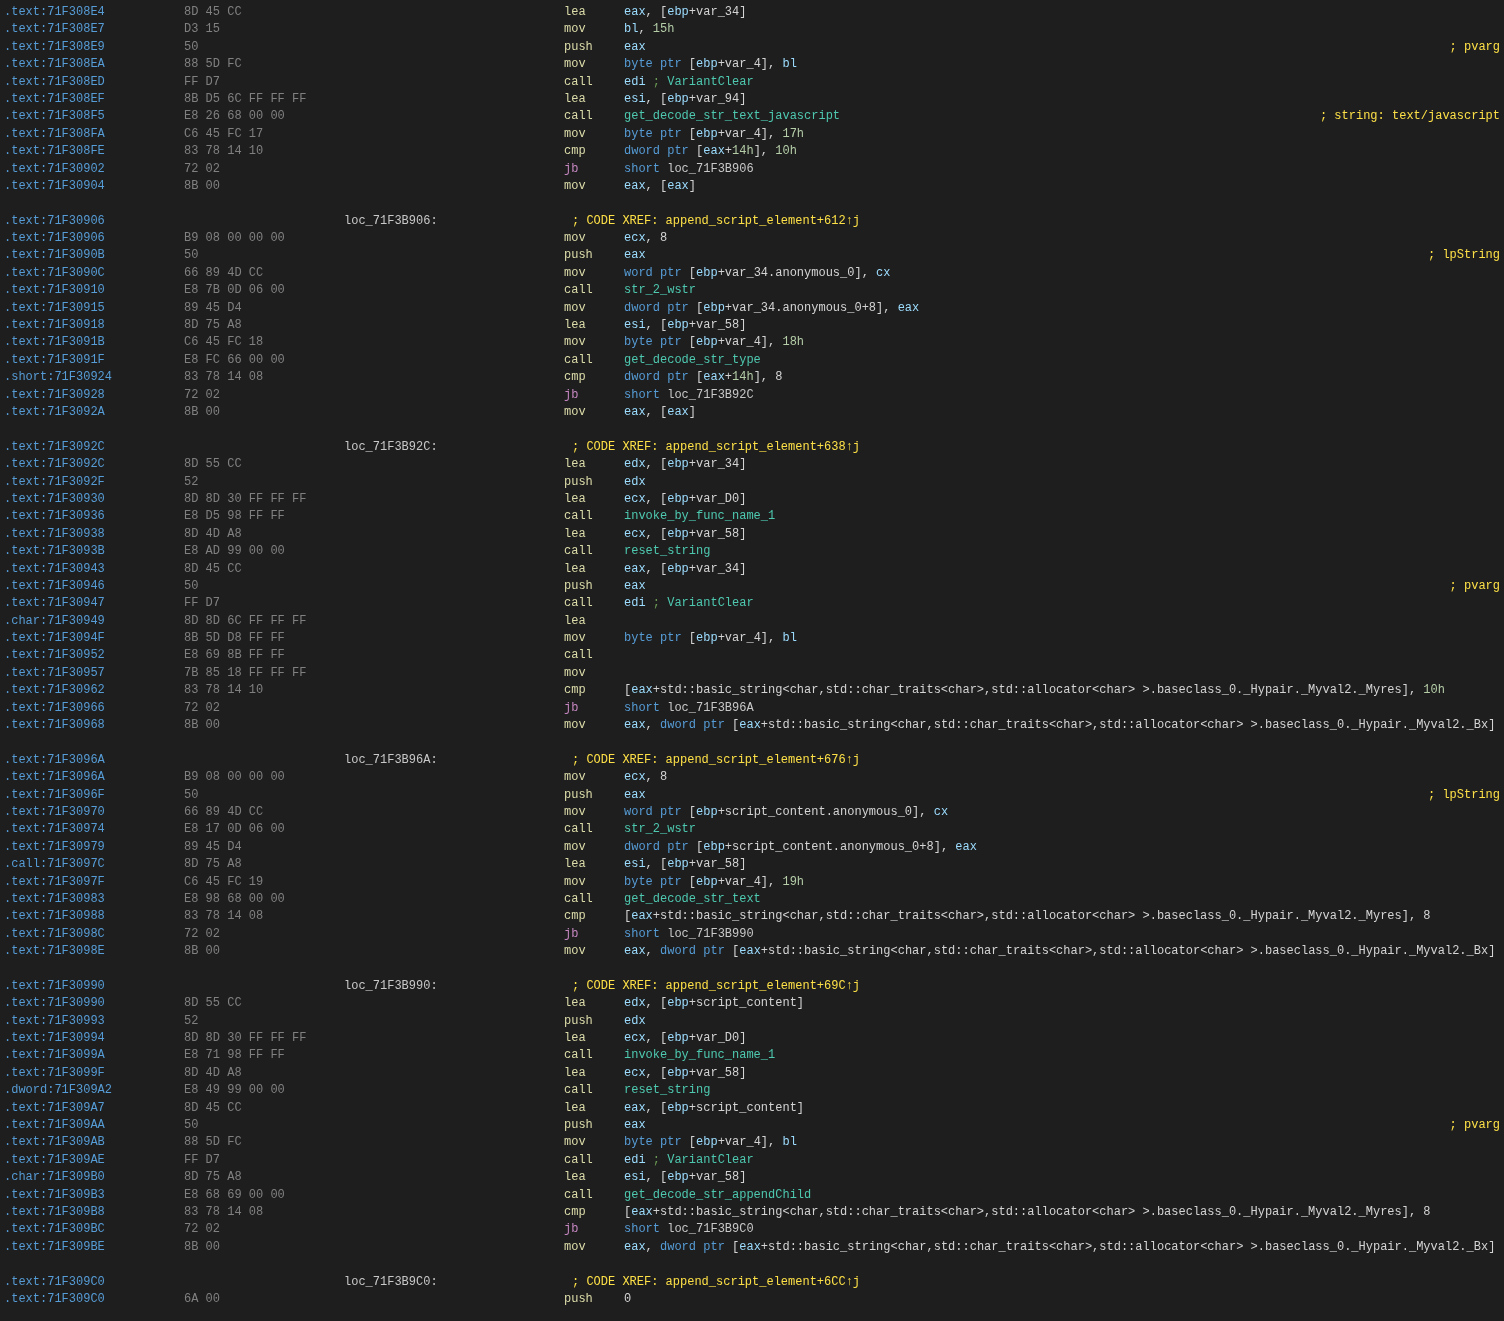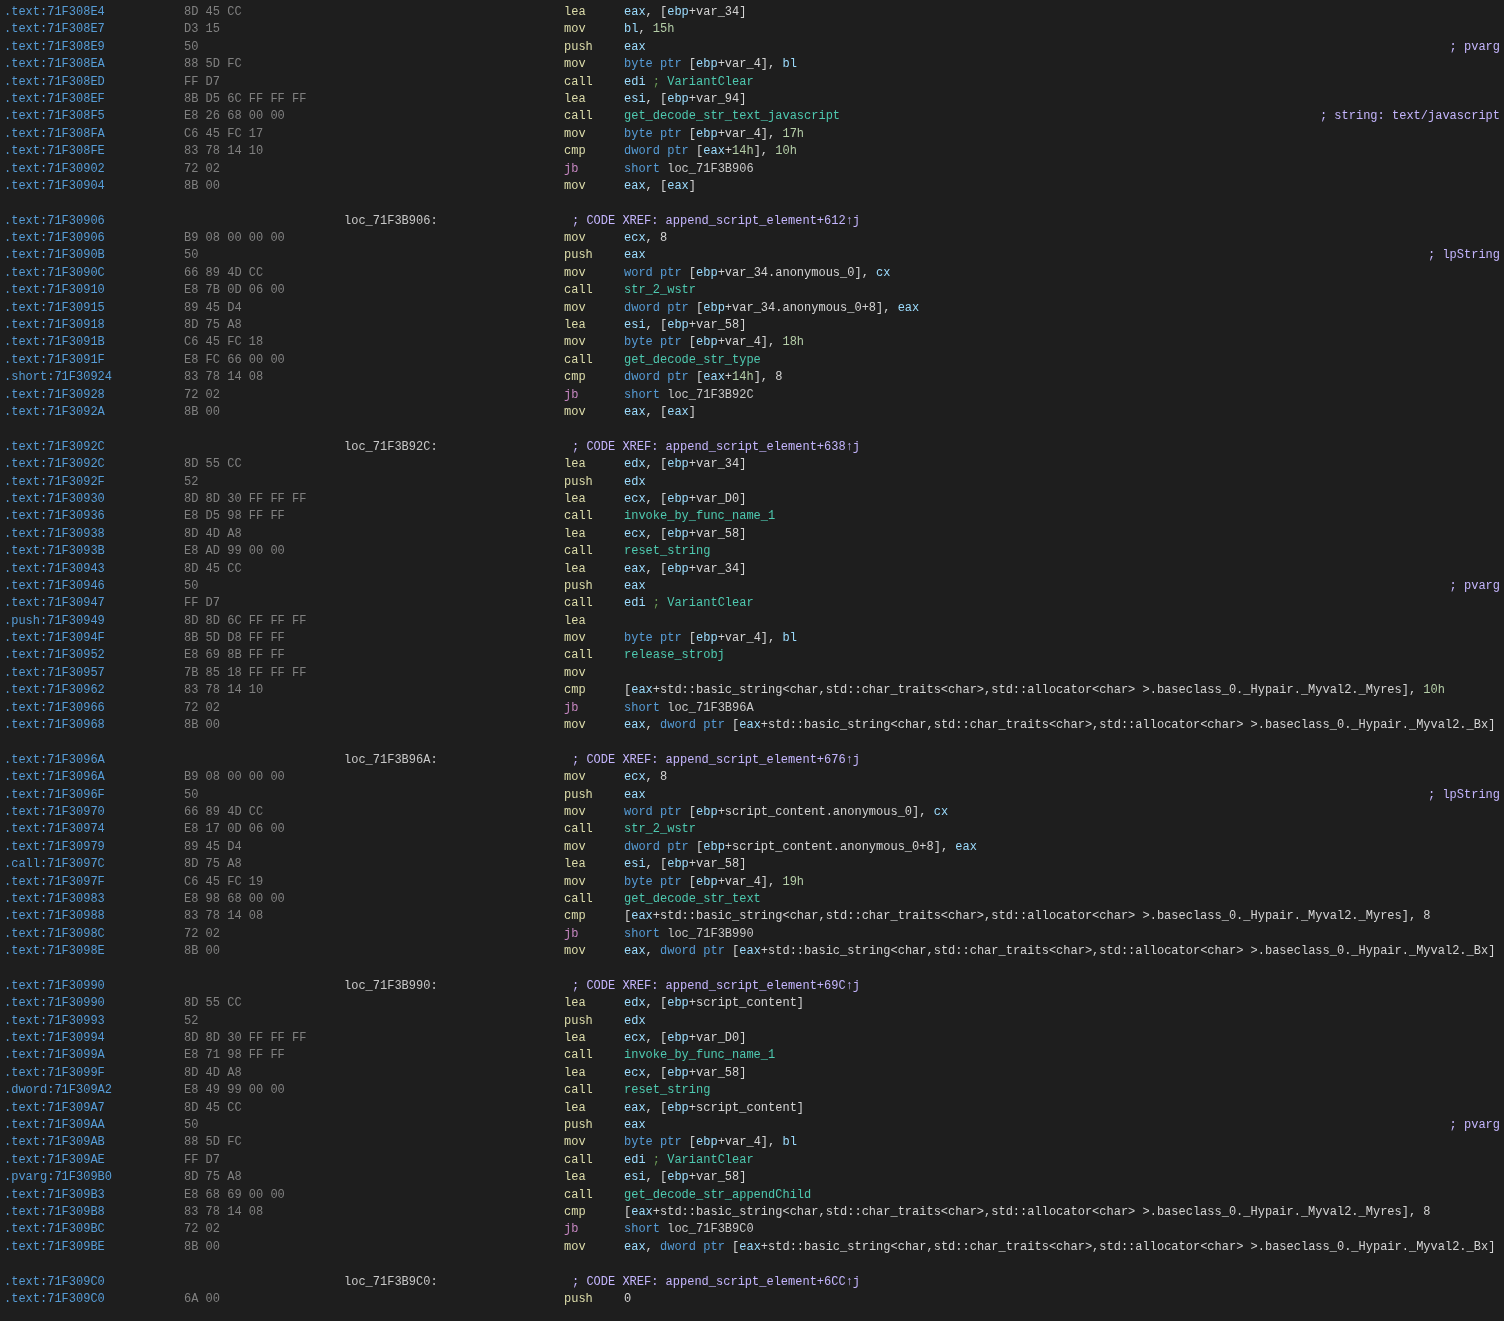--- a/index.html
+++ b/index.html
@@ -49,21 +49,21 @@
     }
     .col-comment {
       color: #6a9955;
       display: inline-block;
       padding-left: 8px;
     }
     .kw-yellow { color: #dcdcaa; }
     .kw-blue { color: #569cd6; }
     .kw-gray { color: #808080; }
     .kw-purple { color: #c586c0; }
-    .xref-comment { color: #c4b5fd; }
+    .xref-comment { color: #fde047; }
   </style>
 </head>
 <body>
 
 <div class="code-container">
 <div class="code-line">
     <span class="col-addr kw-blue">.text:71F308E4</span>
     <span class="col-bytes kw-gray">8D 45 CC</span>
     <span class="col-label" style="min-width:220px;"></span>
     <span class="col-mnem"><span style="color:#dcdcaa;">lea</span></span>
@@ -322,40 +322,39 @@
   </div>
     <div class="code-line">
     <span class="col-addr kw-blue">.text:71F30947</span>
     <span class="col-bytes kw-gray">FF D7</span>
     <span class="col-label" style="min-width:220px;"></span>
     <span class="col-mnem"><span class="kw-yellow">call</span></span>
     <span class="col-operands"><span style="color:#9cdcfe;">edi</span><span style="color:#6a9955;"> ; <span style="color:#4ec9b0;">VariantClear</span></span></span>
 
   </div>
     <div class="code-line">
-    <span class="col-addr kw-blue">.push:71F30949</span>
+    <span class="col-addr kw-blue">.char:71F30949</span>
     <span class="col-bytes kw-gray">8D 8D 6C FF FF FF</span>
     <span class="col-label" style="min-width:220px;"></span>
     <span class="col-mnem"><span style="color:#dcdcaa;">lea</span></span>
 
   </div>
     <div class="code-line">
     <span class="col-addr kw-blue">.text:71F3094F</span>
     <span class="col-bytes kw-gray">8B 5D D8 FF FF</span>
     <span class="col-label" style="min-width:220px;"></span>
     <span class="col-mnem"><span style="color:#dcdcaa;">mov</span></span>
     <span class="col-operands"><span style="color:#569cd6;">byte</span> <span style="color:#569cd6;">ptr</span> [<span style="color:#9cdcfe;">ebp</span>+var_4], <span style="color:#9cdcfe;">bl</span></span>
 
   </div>
     <div class="code-line">
     <span class="col-addr kw-blue">.text:71F30952</span>
     <span class="col-bytes kw-gray">E8 69 8B FF FF</span>
     <span class="col-label" style="min-width:220px;"></span>
     <span class="col-mnem"><span class="kw-yellow">call</span></span>
-    <span class="col-operands"><span style="color:#4ec9b0;">release_strobj</span></span>
 
   </div>
     <div class="code-line">
     <span class="col-addr kw-blue">.text:71F30957</span>
     <span class="col-bytes kw-gray">7B 85 18 FF FF FF</span>
     <span class="col-label" style="min-width:220px;"></span>
     <span class="col-mnem"><span style="color:#dcdcaa;">mov</span></span>
 
   </div>
     <div class="code-line">
@@ -562,21 +561,21 @@
   </div>
     <div class="code-line">
     <span class="col-addr kw-blue">.text:71F309AE</span>
     <span class="col-bytes kw-gray">FF D7</span>
     <span class="col-label" style="min-width:220px;"></span>
     <span class="col-mnem"><span class="kw-yellow">call</span></span>
     <span class="col-operands"><span style="color:#9cdcfe;">edi</span><span style="color:#6a9955;"> ; <span style="color:#4ec9b0;">VariantClear</span></span></span>
 
   </div>
     <div class="code-line">
-    <span class="col-addr kw-blue">.pvarg:71F309B0</span>
+    <span class="col-addr kw-blue">.char:71F309B0</span>
     <span class="col-bytes kw-gray">8D 75 A8</span>
     <span class="col-label" style="min-width:220px;"></span>
     <span class="col-mnem"><span style="color:#dcdcaa;">lea</span></span>
     <span class="col-operands"><span style="color:#9cdcfe;">esi</span>, [<span style="color:#9cdcfe;">ebp</span>+var_58]</span>
 
   </div>
     <div class="code-line">
     <span class="col-addr kw-blue">.text:71F309B3</span>
     <span class="col-bytes kw-gray">E8 68 69 00 00</span>
     <span class="col-label" style="min-width:220px;"></span>

